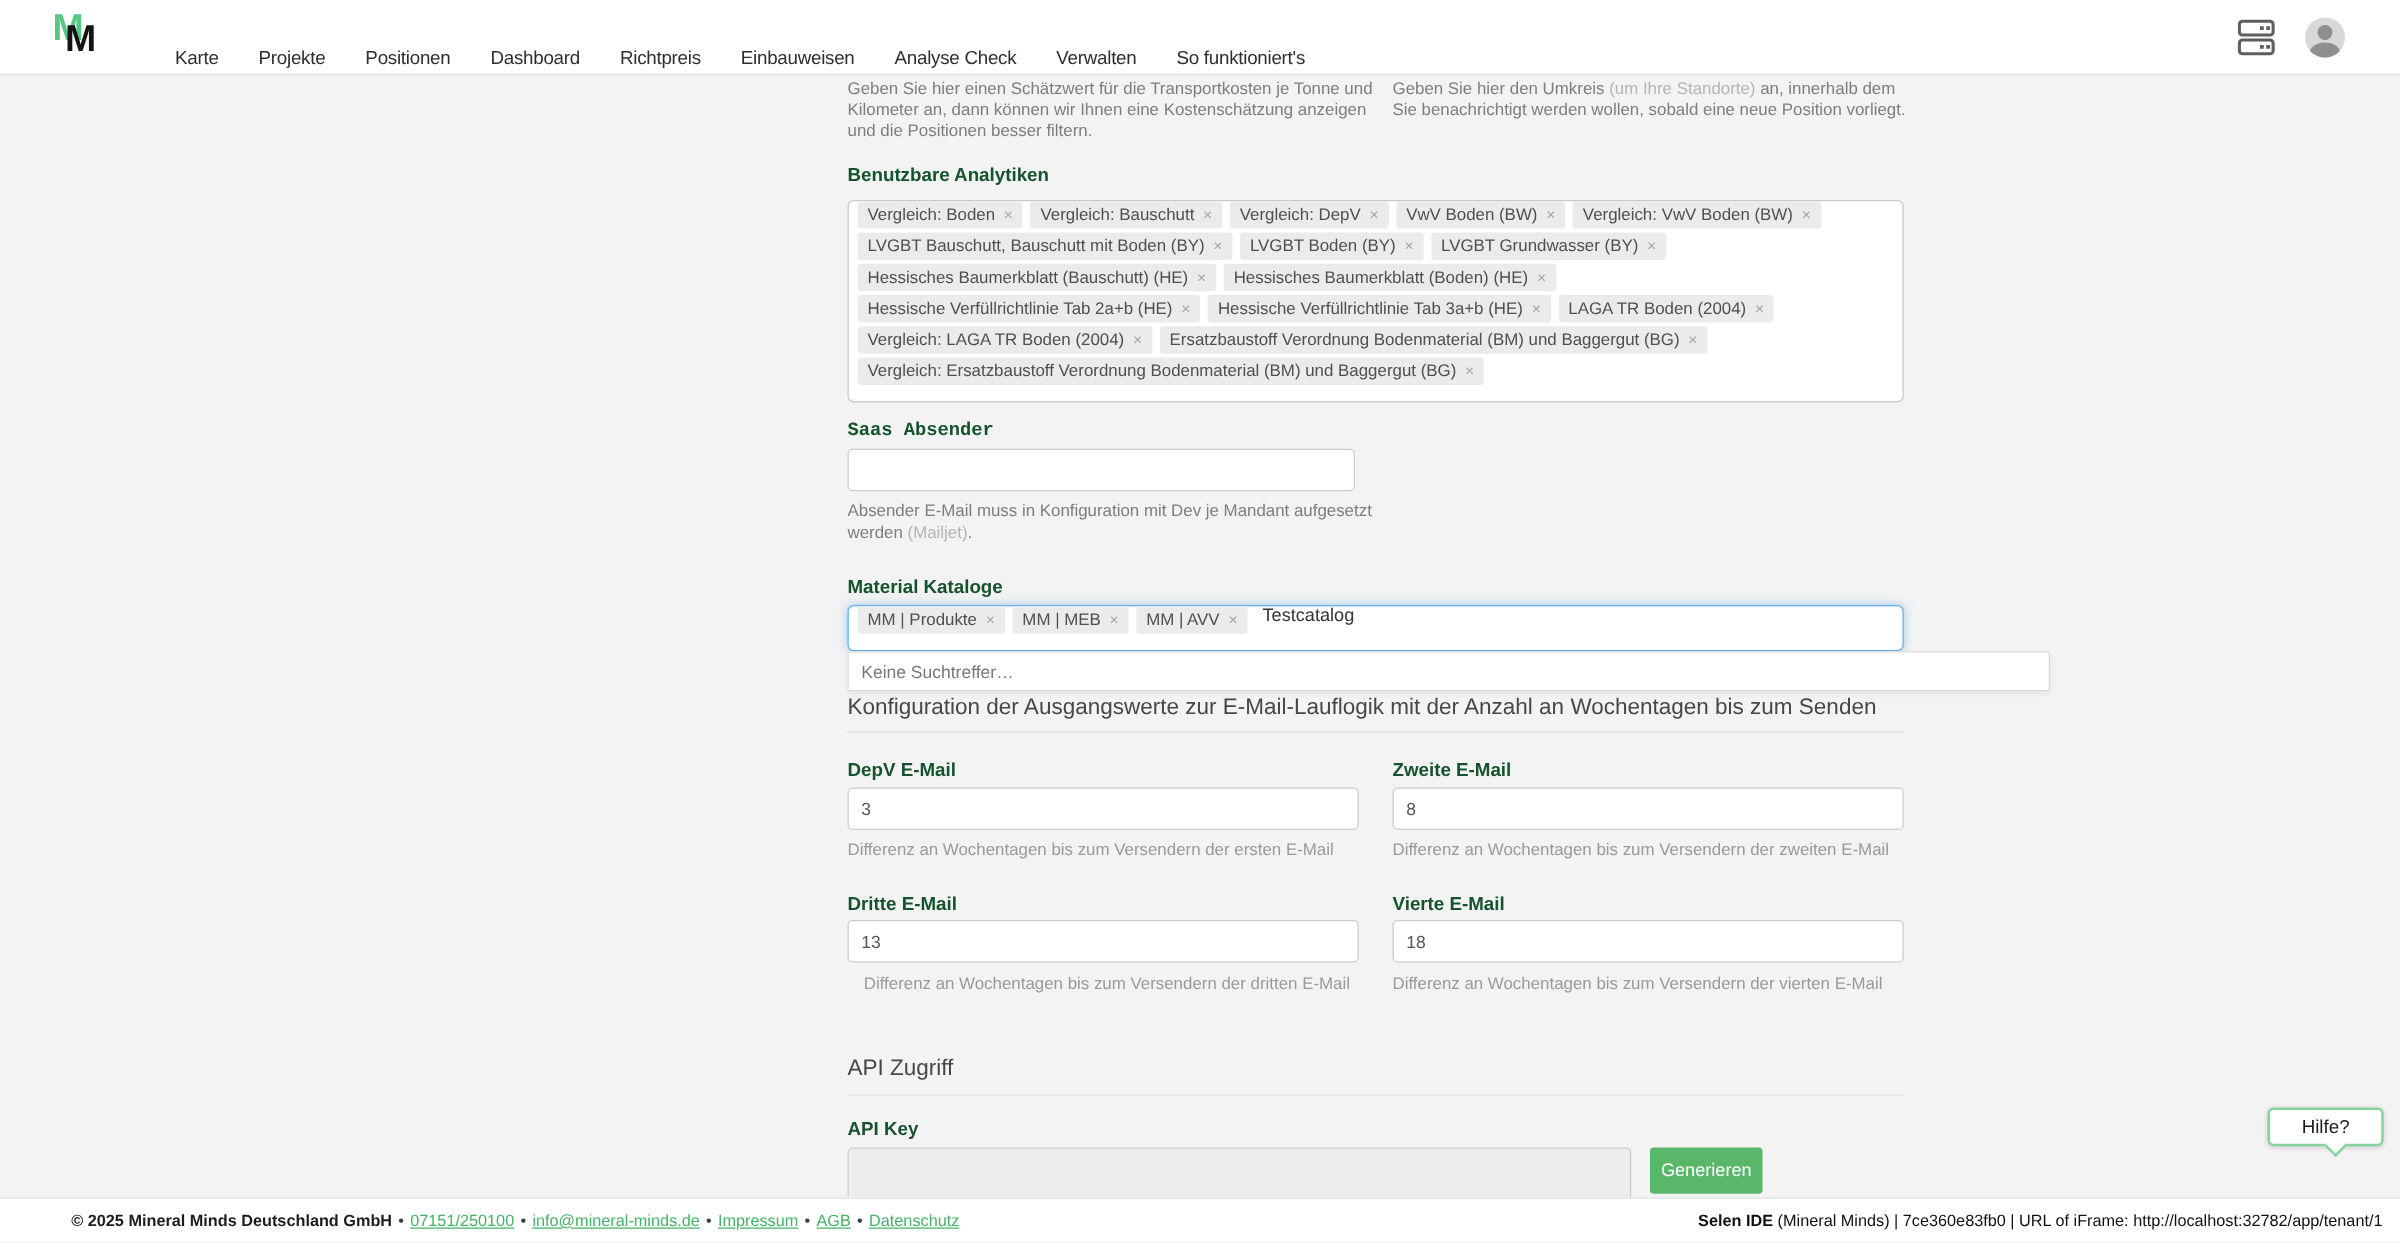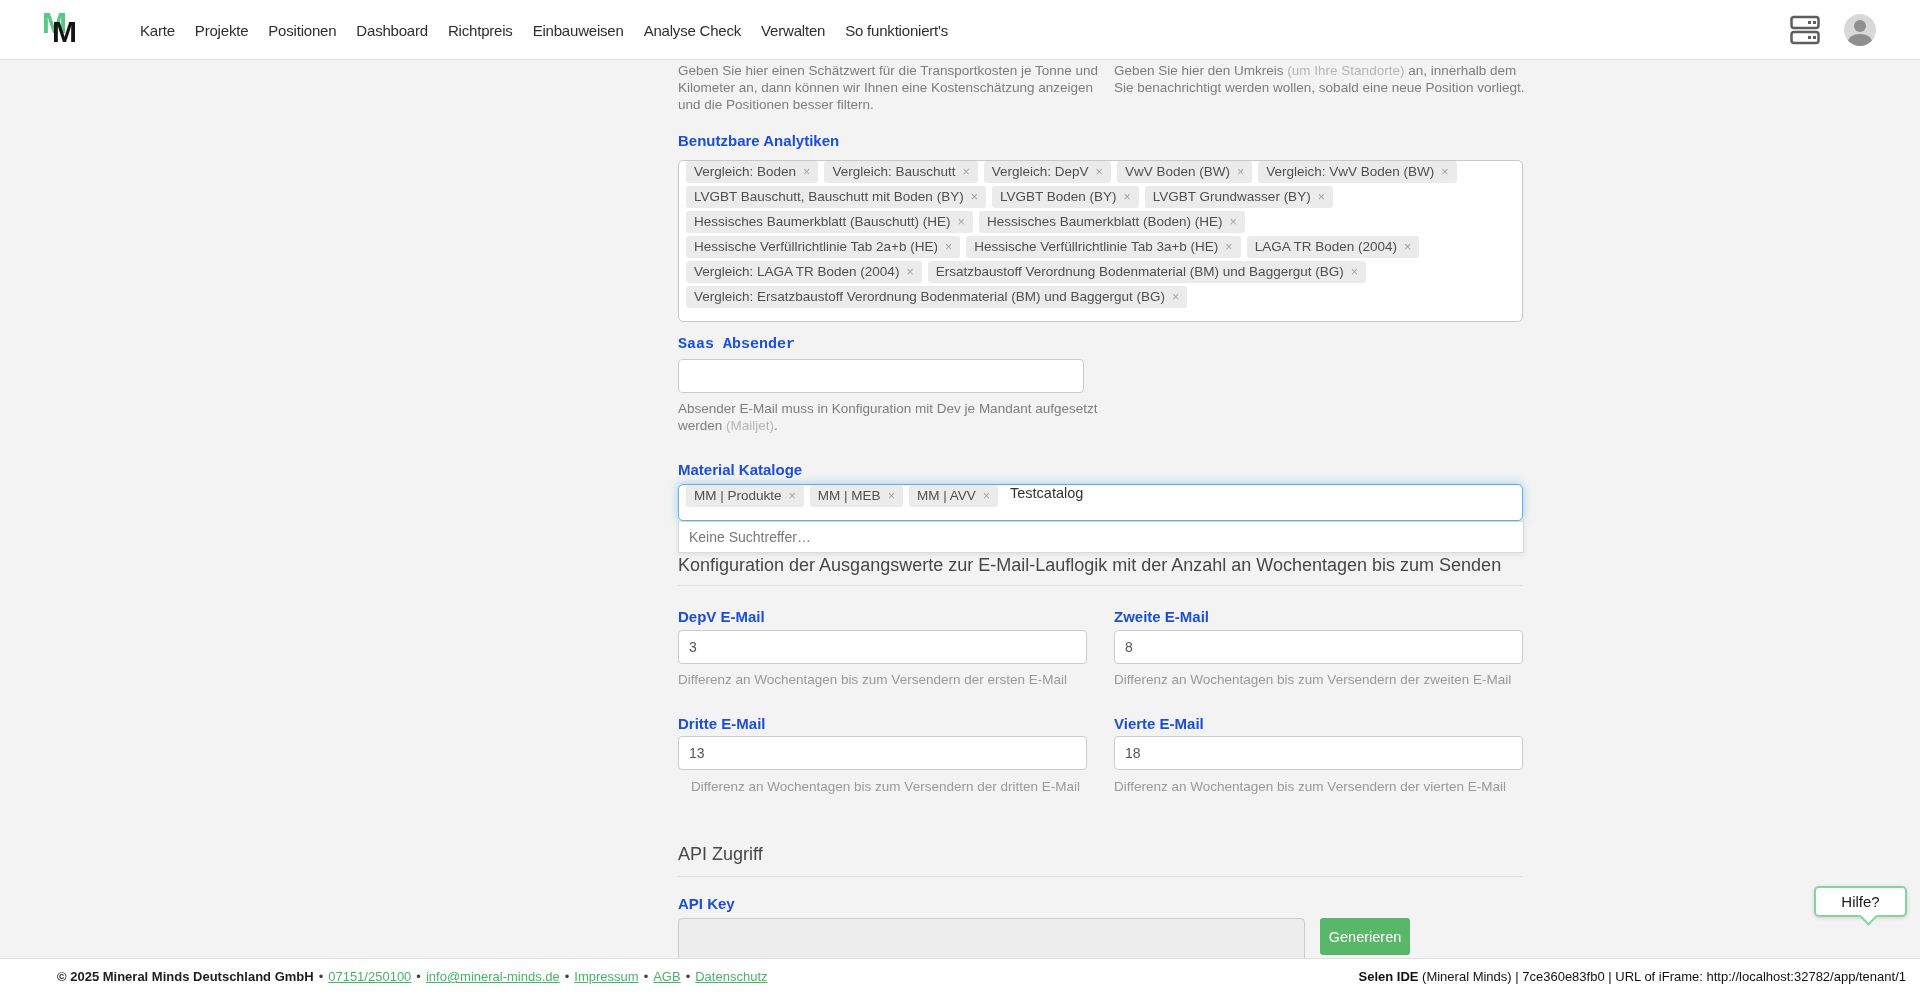--- a/index.html
+++ b/index.html
@@ -6,55 +6,55 @@
   body { background:#e8e8e8; font-family:"Liberation Sans", sans-serif; }
   .page { position:relative; width:1920px; height:994px; background:#f2f3f2; overflow:hidden; }
 
   
   .topnav { position:absolute; left:0; top:0; width:1920px; height:60px; background:#fff;
             border-bottom:1px solid #ddd; z-index:20; }
   .logo { position:absolute; left:42px; top:8px; width:46px; height:44px; cursor:pointer; }
   .logo .m { position:absolute; font-weight:800; font-size:30px; line-height:30px; }
   .logo .m.green { color:#57c785; left:0; top:0; }
   .logo .m.black { color:#141414; left:10px; top:9px; }
-  .nav-items { position:absolute; left:140px; top:0; height:60px; display:flex; align-items:center; gap:20px; }
+  .nav-items { position:absolute; left:140px; top:16px; height:60px; display:flex; align-items:center; gap:32px; }
   .nav-item { font-size:15px; font-weight:500; color:#2e2e2e; cursor:pointer; white-space:nowrap; letter-spacing:-0.2px; }
   .nav-right { position:absolute; right:44px; top:0; height:60px; display:flex; align-items:center; gap:24px; }
   .server-icon { width:30px; height:32px; cursor:pointer; }
   .avatar { width:32px; height:32px; border-radius:50%; background:#d8d8d8; position:relative; overflow:hidden; cursor:pointer; }
   .avatar .head { position:absolute; left:10px; top:6px; width:12px; height:12px; border-radius:50%; background:#8f8f8f; }
   .avatar .body { position:absolute; left:4px; top:20px; width:24px; height:16px; border-radius:50%; background:#8f8f8f; }
 
   
   .content { position:absolute; left:678px; top:60px; width:845px; }
   .muted-text { color:#7d7d7d; font-size:13.5px; line-height:17px; }
   .muted-text .lighter { color:#b5b5b5; }
   .intro-left  { position:absolute; left:0; top:2px; width:440px; white-space:nowrap; }
   .intro-right { position:absolute; left:436px; top:2px; width:420px; white-space:nowrap; }
 
-  .field-label { position:absolute; font-size:15px; font-weight:600; color:#1d4ed8; white-space:nowrap; }
+  .field-label { position:absolute; font-size:15px; font-weight:600; color:#14532d; white-space:nowrap; }
 
   .tagbox { position:absolute; left:0; top:100px; width:845px; height:162px; background:#fff;
             border:1px solid #c8c8c8; border-radius:5px; padding:0 7px; overflow:hidden; }
   .tag-row { white-space:nowrap; height:25px; }
   .tag { display:inline-block; background:#ebebeb; border-radius:3px; padding:3px 8px 4px 8px;
          font-size:13.5px; color:#4f4f4f; margin:0 6px 0 0; }
   .tag .x { color:#a3a3a3; font-size:12.5px; margin-left:7px; cursor:pointer; }
 
   .text-input { position:absolute; height:34px; background:#fff; border:1px solid #ccc; border-radius:4px;
                 font-size:14px; color:#555; padding:0 10px; font-family:"Liberation Sans", sans-serif; }
   .saas-input { left:0; top:299px; width:406px; }
   .saas-help { position:absolute; left:0; top:340px; }
 
   .material-input { position:absolute; left:0; top:424px; width:845px; height:37px; background:#fff;
                     border:1px solid #66afe9; border-radius:5px;
                     box-shadow:inset 0 1px 1px rgba(0,0,0,.05), 0 0 8px rgba(102,175,233,.6);
                     display:flex; align-items:flex-start; padding:0 7px; }
   .typed-text { font-size:14.5px; color:#333; margin-left:6px; }
-  .dropdown { position:absolute; left:0; top:461px; width:846px; background:#fff; border:1px solid #d9d9d9;
+  .dropdown { position:absolute; left:0; top:461px; width:962px; background:#fff; border:1px solid #d9d9d9;
               box-shadow:0 2px 5px rgba(0,0,0,.08); }
   .dropdown-item { font-size:14px; color:#777; padding:7px 10px; }
 
   .section-heading { position:absolute; font-size:18px; font-weight:400; color:#474747; white-space:nowrap; }
   .divider { position:absolute; left:0; width:845px; height:0; border-top:1px solid #e2e2e2; }
 
   .email-input { width:409px; }
   .help-line { position:absolute; font-size:13.5px; color:#999; white-space:nowrap; }
 
   .api-input { left:0; top:858px; width:627px; height:50px; background:#ededed; }

